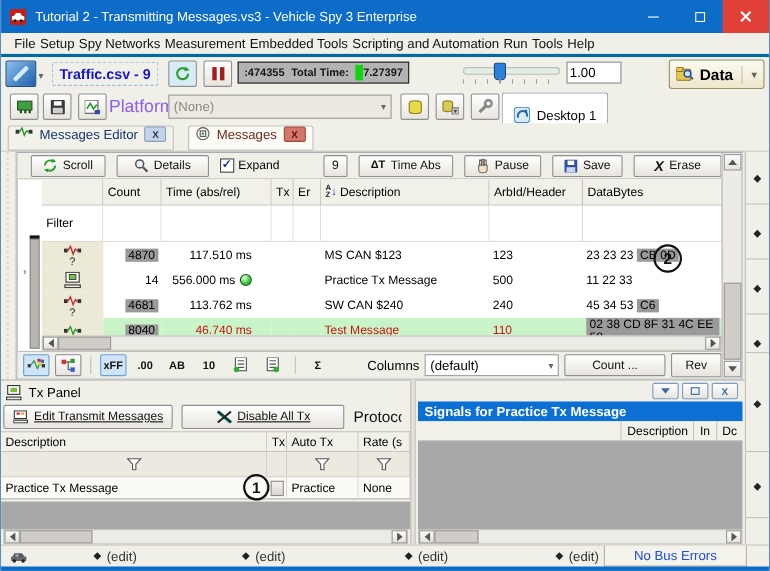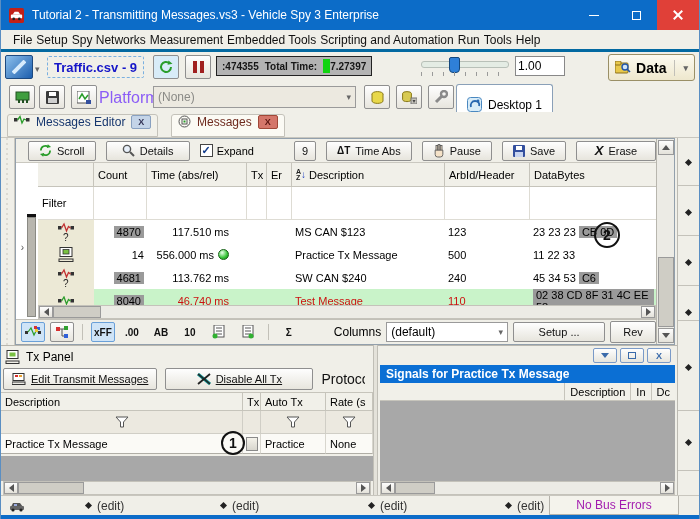--- a/index.html
+++ b/index.html
@@ -116,21 +116,21 @@
   .sigcols{position:absolute;left:2px;top:37px;right:2px;height:18px;background:#f1f0e9;border-bottom:1px solid #c6c4bb;display:flex;justify-content:flex-end;font-size:11px}
   .sigcols>div{border-left:1px solid #c6c4bb;display:flex;align-items:center;padding:0 5px}
   .siggray{position:absolute;left:2px;top:55px;right:2px;height:80px;background:#a8a8a8}
   .sig-hscroll{position:absolute;left:2px;top:135px;right:2px;height:14px}
   .hsc{display:flex;align-items:center;height:14px;background:#ecebe5;border:1px solid #c4c2ba}
   .hsc .sb-btn{width:14px;height:12px}
   
   .statusbar{position:absolute;left:0;top:495px;width:100%;height:20px;background:#f0efe8;border-top:1px solid #c8c6be;display:flex;align-items:center;font-size:12px;color:#333}
   .ed{display:flex;align-items:center;gap:6px;position:absolute}
   .dia2{width:5px;height:5px;background:#222;transform:rotate(45deg)}
-  .buspanel{position:absolute;left:548px;top:0px;width:130px;height:19px;border:1px solid #b4b2aa;border-top:none;background:#f4f3ec;display:flex;align-items:center;justify-content:center;color:#a21caf;font-size:12px}
+  .buspanel{position:absolute;left:548px;top:0px;width:130px;height:19px;border:1px solid #b4b2aa;border-top:none;background:#f4f3ec;display:flex;align-items:center;justify-content:center;color:#1d4ed8;font-size:12px}
   .bottombar{position:absolute;left:0;top:515px;width:100%;height:4px;background:#0c6cc8}
   
   .ann{position:absolute;border:2.5px solid #111;border-radius:50%;background:rgba(255,255,255,0.0);display:flex;align-items:center;justify-content:center;font-weight:bold;font-size:14px;color:#111;z-index:20}
 </style>
 </head>
 <body>
 
 <div class="win">
 
   <div class="titlebar">
@@ -566,21 +566,21 @@
       </span>
       <span class="vsep"></span>
       <span class="btn sq flat">
           <b>Σ</b>
         </span>
       <span style="font-size:12px;margin-left:28px">Columns</span>
       <span class="select" style="width:122px;height:20px">
         <span>(default)</span>
         <span class="chev">▾</span>
       </span>
-      <span class="btn" style="width:92px;height:20px">Setup ...</span>
+      <span class="btn" style="width:92px;height:20px">Count ...</span>
       <span class="btn" style="min-width:46px;height:22px">Rev</span>
     </div>
 
     <div class="m-vscroll sb">
       <span class="sb-btn abs" style="left:1px;top:1px;width:16px;height:15px">
           <span class="tri up"></span>
         </span>
       <span class="thumb abs" style="left:1px;top:118px;width:16px;height:70px"></span>
       <span class="sb-btn abs" style="left:1px;bottom:1px;width:16px;height:15px">
           <span class="tri down"></span>

